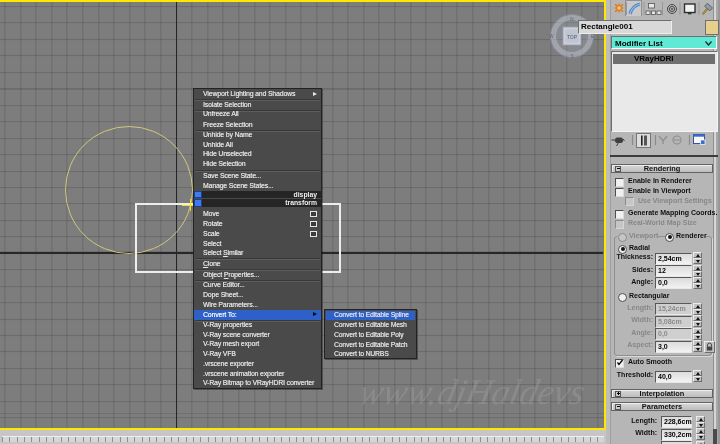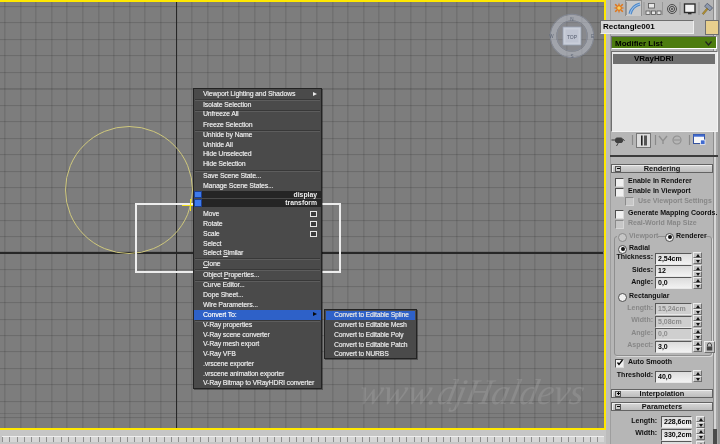--- a/index.html
+++ b/index.html
@@ -127,24 +127,24 @@
           <rect x="95.3" y="8.5" width="1.6" height="7" fill="#b9952e" stroke="#6e5a20" stroke-width="0.5"></rect>
         </g>
         <line x1="15.5" y1="2" x2="15.5" y2="15" stroke="#989898" stroke-width="1"></line>
         <line x1="33" y1="2" x2="33" y2="15" stroke="#989898" stroke-width="1"></line>
         <line x1="51.5" y1="2" x2="51.5" y2="15" stroke="#989898" stroke-width="1"></line>
         <line x1="69" y1="2" x2="69" y2="15" stroke="#989898" stroke-width="1"></line>
         <line x1="88" y1="2" x2="88" y2="15" stroke="#989898" stroke-width="1"></line>
       </g>
     </svg>
 
-    <div style="position:absolute;left:600px;top:20px;width:90px;height:12px;background:#d9d9d9;border:1px solid;border-color:#6e6e6e #eee #eee #6e6e6e;font-size:8px;font-weight:bold;line-height:12px;padding-left:2px;color:#000;">Rectangle001</div>
+    <div style="position:absolute;left:578px;top:20px;width:90px;height:12px;background:#d9d9d9;border:1px solid;border-color:#6e6e6e #eee #eee #6e6e6e;font-size:8px;font-weight:bold;line-height:12px;padding-left:2px;color:#000;">Rectangle001</div>
     <div style="position:absolute;left:705px;top:20px;width:12px;height:13px;background:#e7cf8d;border:1px solid #707070;"></div>
 
-    <div style="position:absolute;left:611px;top:36px;width:106px;height:13px;background:#4d7c0f;border:1px solid;border-color:#6e6e6e #fff #fff #6e6e6e;font-size:8px;font-weight:bold;line-height:13px;padding-left:3px;color:#000;box-sizing:border-box;">Modifier List
+    <div style="position:absolute;left:611px;top:36px;width:106px;height:13px;background:#5eead4;border:1px solid;border-color:#6e6e6e #fff #fff #6e6e6e;font-size:8px;font-weight:bold;line-height:13px;padding-left:3px;color:#000;box-sizing:border-box;">Modifier List
       <svg width="7" height="5" style="position:absolute;right:4px;top:4px;">
           <path d="M0.5 0.5 L3.5 4 L6.5 0.5" fill="none" stroke="#222" stroke-width="1.2"></path>
         </svg></div>
 
     <div style="position:absolute;left:611px;top:51px;width:105px;height:79px;background:#e9e9e9;border:1px solid;border-color:#6e6e6e #f4f4f4 #f4f4f4 #6e6e6e;"></div>
     <div style="position:absolute;left:613px;top:53.5px;width:102px;height:10px;background:#6f6f6f;font-size:8px;font-weight:bold;color:#000;line-height:10px;padding-left:21px;box-sizing:border-box;">VRayHDRI</div>
 
     <svg width="109" height="22" style="position:absolute;left:611px;top:132px;">
       <g stroke="#404040" fill="#404040">
         <rect x="4.5" y="6" width="7" height="4.5" rx="1.5"></rect>

